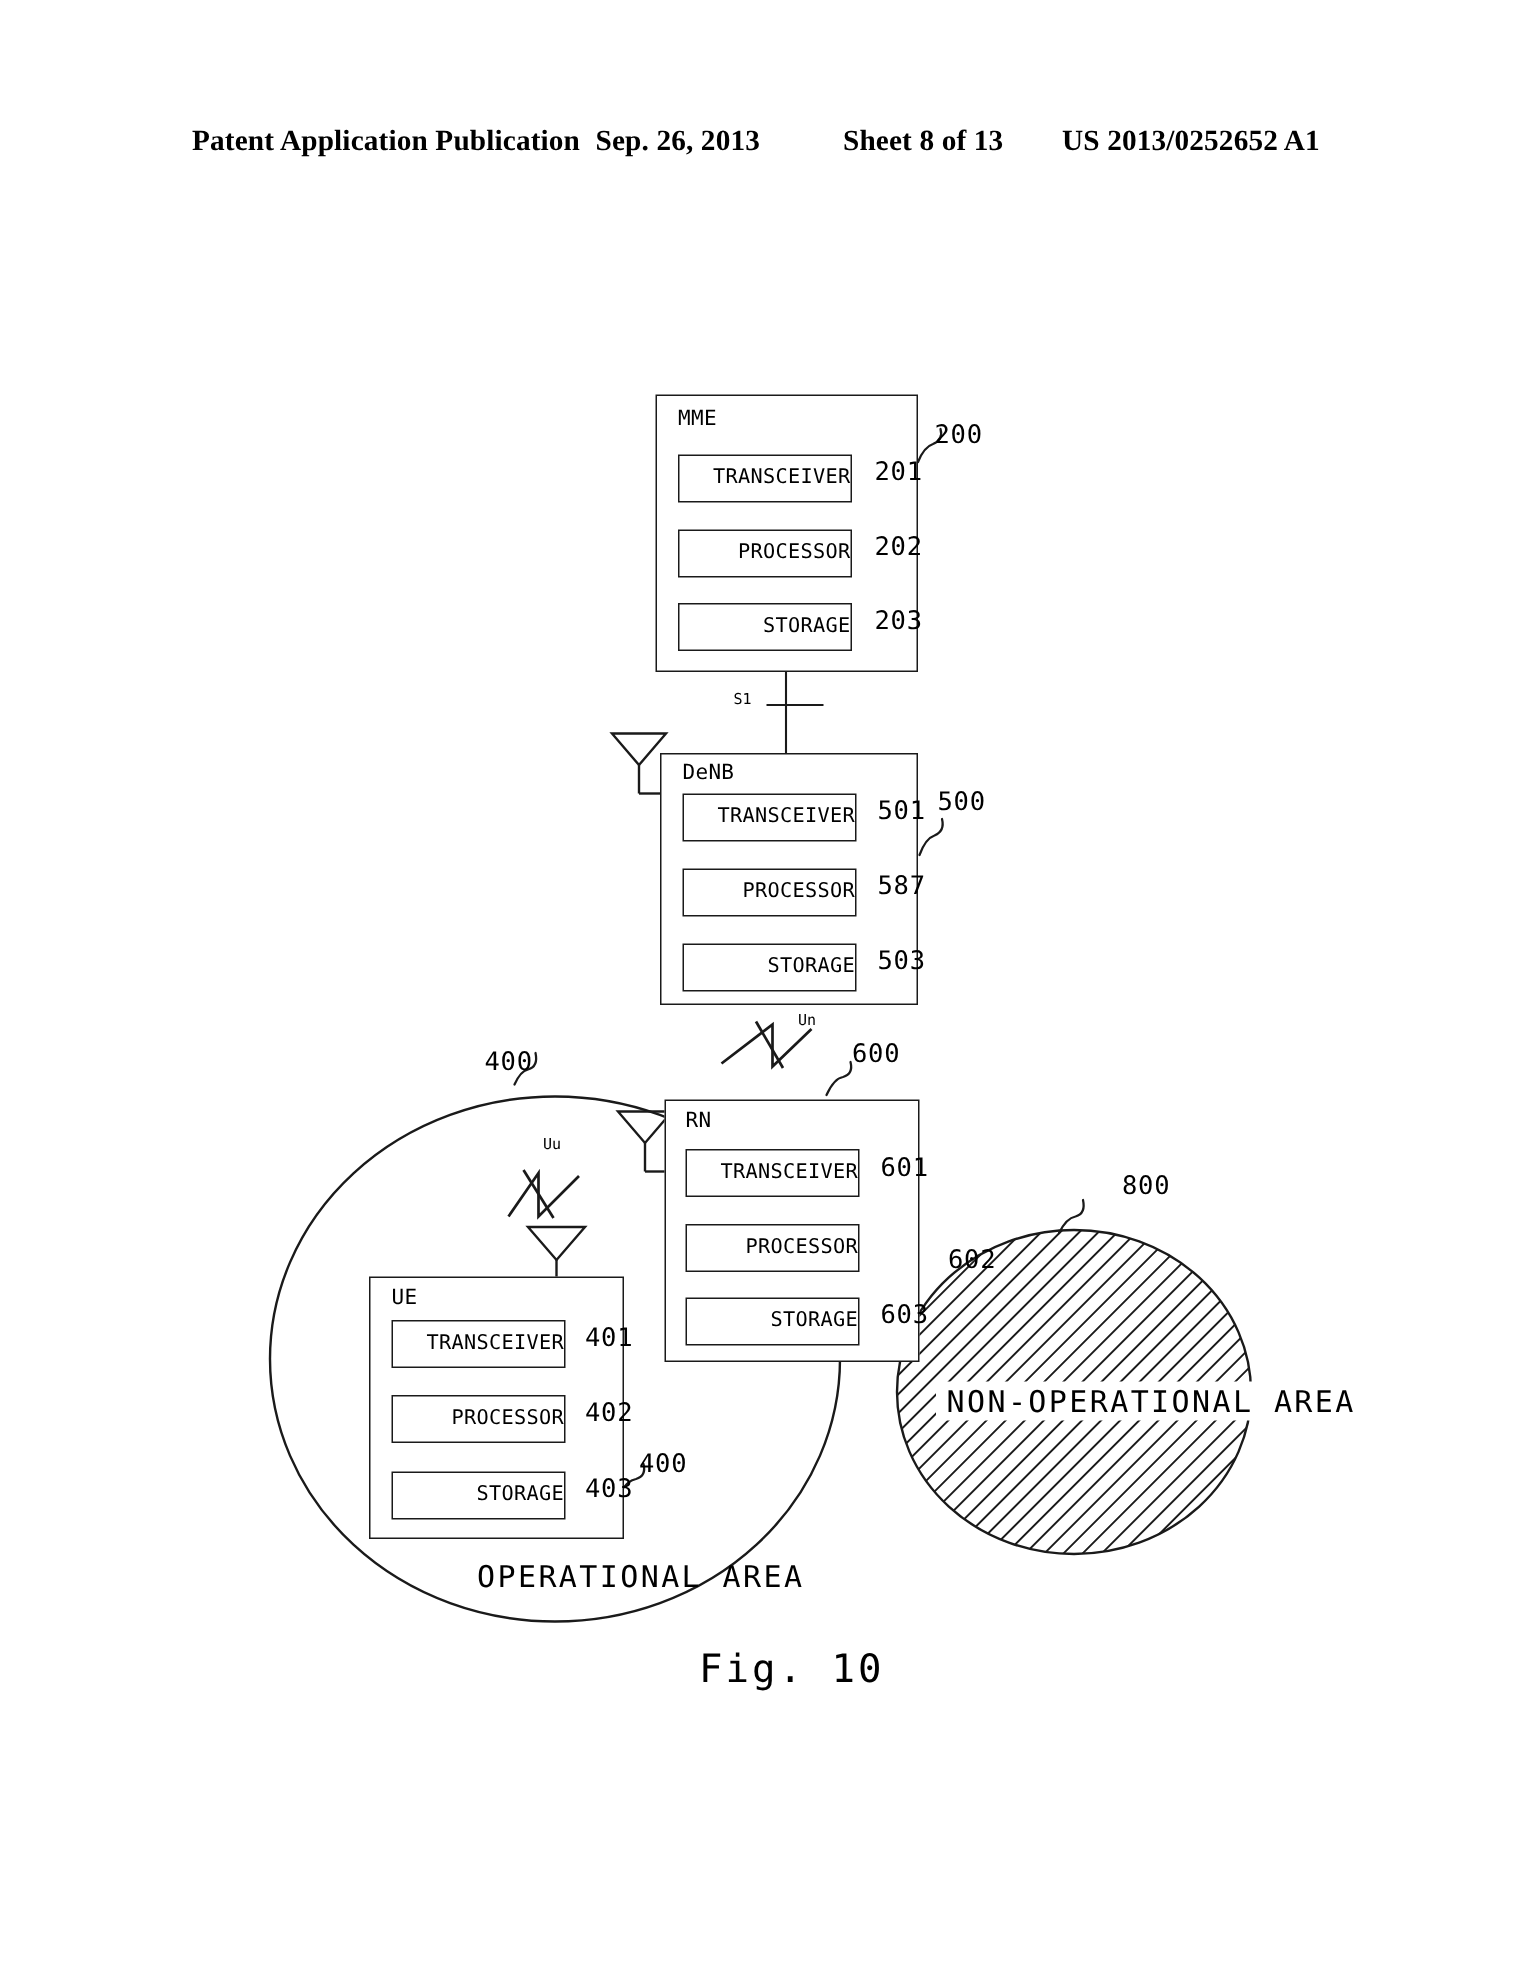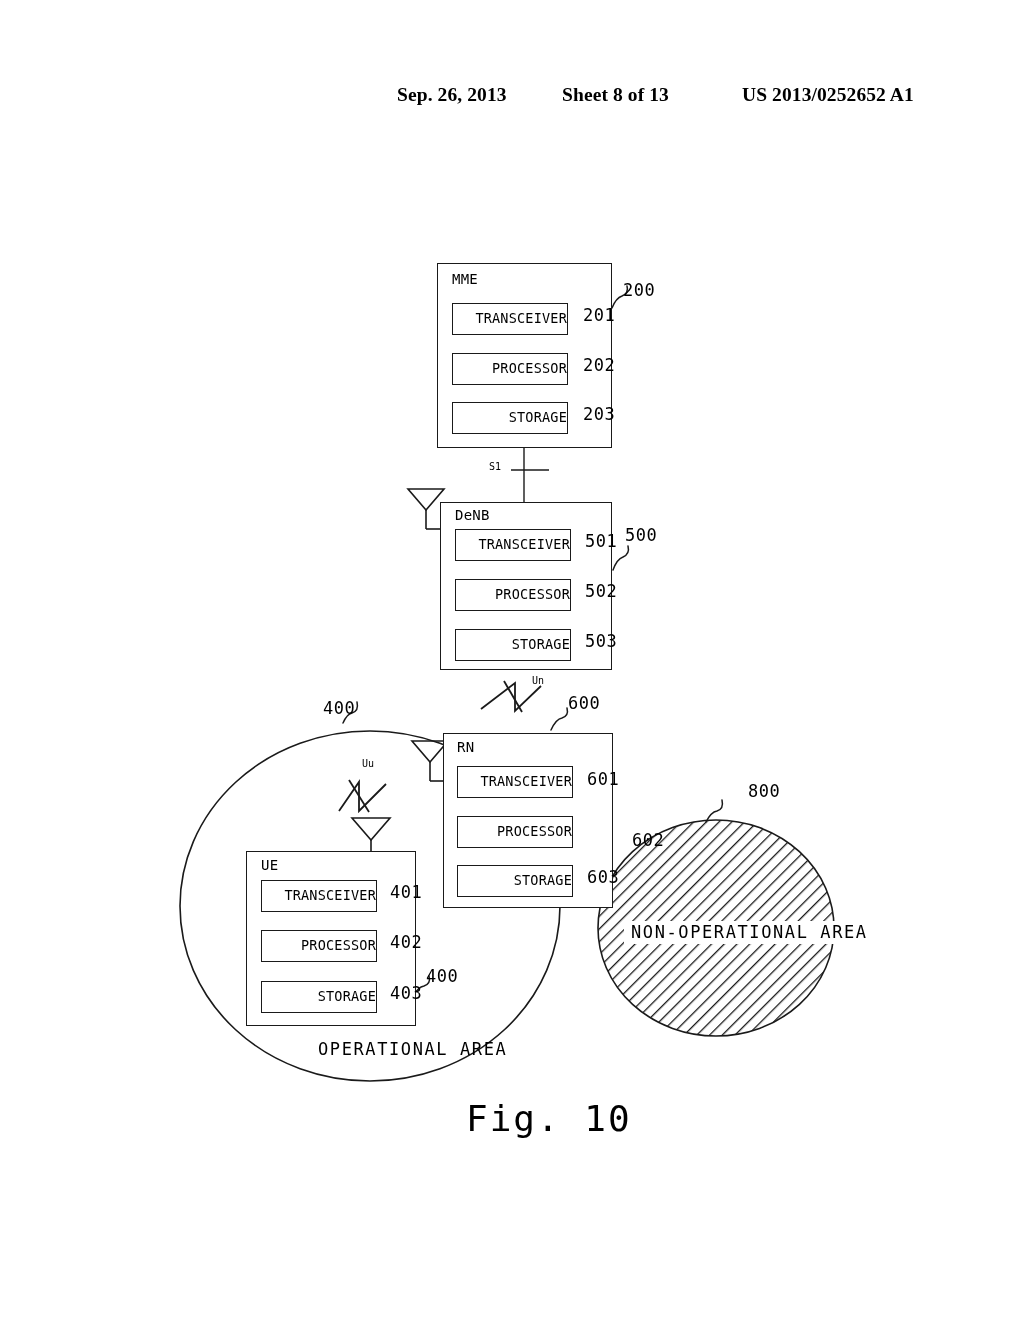--- a/index.html
+++ b/index.html
@@ -26,54 +26,54 @@
     display: flex;
     align-items: baseline;
     font-family: "Liberation Serif", serif;
     font-weight: bold;
     font-size: 19.5px;
     letter-spacing: 0.1px;
   }
   #page-header .h-pub   { position:absolute; left:128px;  white-space: nowrap; }
   #page-header .h-date  { position:absolute; left:397px;  white-space: nowrap; }
   #page-header .h-sheet { position:absolute; left:562px;  white-space: nowrap; }
-  #page-header .h-pat   { position:absolute; left:742px;  white-space: nowrap; }
+  #page-header .h-pat   { position:absolute; left:708px;  white-space: nowrap; }
 
   
   #figure {
     position: absolute;
     left: 0;
     top: 0;
     width: 1024px;
     height: 1320px;
   }
   #figure svg { display:block; }
 
   .fig-caption {
     position: absolute;
     left: 466px;
     top: 1098px;
     font-family: "DejaVu Sans Mono", monospace;
-    font-size: 36px;
+    font-size: 26px;
     letter-spacing: 2px;
     white-space: nowrap;
   }
 
   
   .d-text {
     position: absolute;
     font-family: "DejaVu Sans Mono", monospace;
     white-space: nowrap;
     line-height: 1;
   }
   .node-title { font-size: 14px; letter-spacing: 0.2px; }
   .part-label { font-size: 13.5px; letter-spacing: 0.2px; }
   .ref-num    { font-size: 17px; font-family:"DejaVu Sans Mono", monospace; letter-spacing:0.5px; }
   .link-label { font-size: 10px; }
-  .area-label { font-size: 17px; letter-spacing: 1.6px; text-align: center; }
+  .area-label { font-size: 20px; letter-spacing: 1.6px; text-align: center; }
 
   
   .node-box {
     position: absolute;
     border: 1.5px solid #1a1a1a;
     background: #ffffff;
     box-sizing: border-box;
   }
   .part-box {
     position: absolute;
@@ -89,20 +89,21 @@
   .area-text-chip {
     position: absolute;
     background: #ffffff;
     padding: 3px 7px;
   }
 </style>
 </head>
 <body>
 
 <div id="page-header">
+  <span class="h-pub">Patent Application Publication</span>
   <span class="h-date">Sep. 26, 2013</span>
   <span class="h-sheet">Sheet 8 of 13</span>
   <span class="h-pat">US 2013/0252652 A1</span>
 </div>
 
 <div id="figure">
 
   <svg width="1024" height="1320" viewBox="0 0 1024 1320">
     <defs>
       <pattern id="hatch" width="9" height="9" patternTransform="rotate(45)" patternUnits="userSpaceOnUse">
@@ -207,21 +208,21 @@
   <div class="d-text node-title" style="left:455px; top:508px;">DeNB</div>
 
   <div class="part-box" style="left:455px; top:529px; width:116px; height:32px;">
     <span class="d-text part-label">TRANSCEIVER</span>
   </div>
   <div class="d-text ref-num" style="left:585px; top:533px;">501</div>
 
   <div class="part-box" style="left:455px; top:579px; width:116px; height:32px;">
     <span class="d-text part-label">PROCESSOR</span>
   </div>
-  <div class="d-text ref-num" style="left:585px; top:583px;">502</div>
+  <div class="d-text ref-num" style="left:585px; top:583px;">587</div>
 
   <div class="part-box" style="left:455px; top:629px; width:116px; height:32px;">
     <span class="d-text part-label">STORAGE</span>
   </div>
   <div class="d-text ref-num" style="left:585px; top:633px;">503</div>
 
   <div class="d-text ref-num" style="left:625px; top:527px;">500</div>
 
   <div class="d-text link-label" style="left:532px; top:676px;">Un</div>
 

